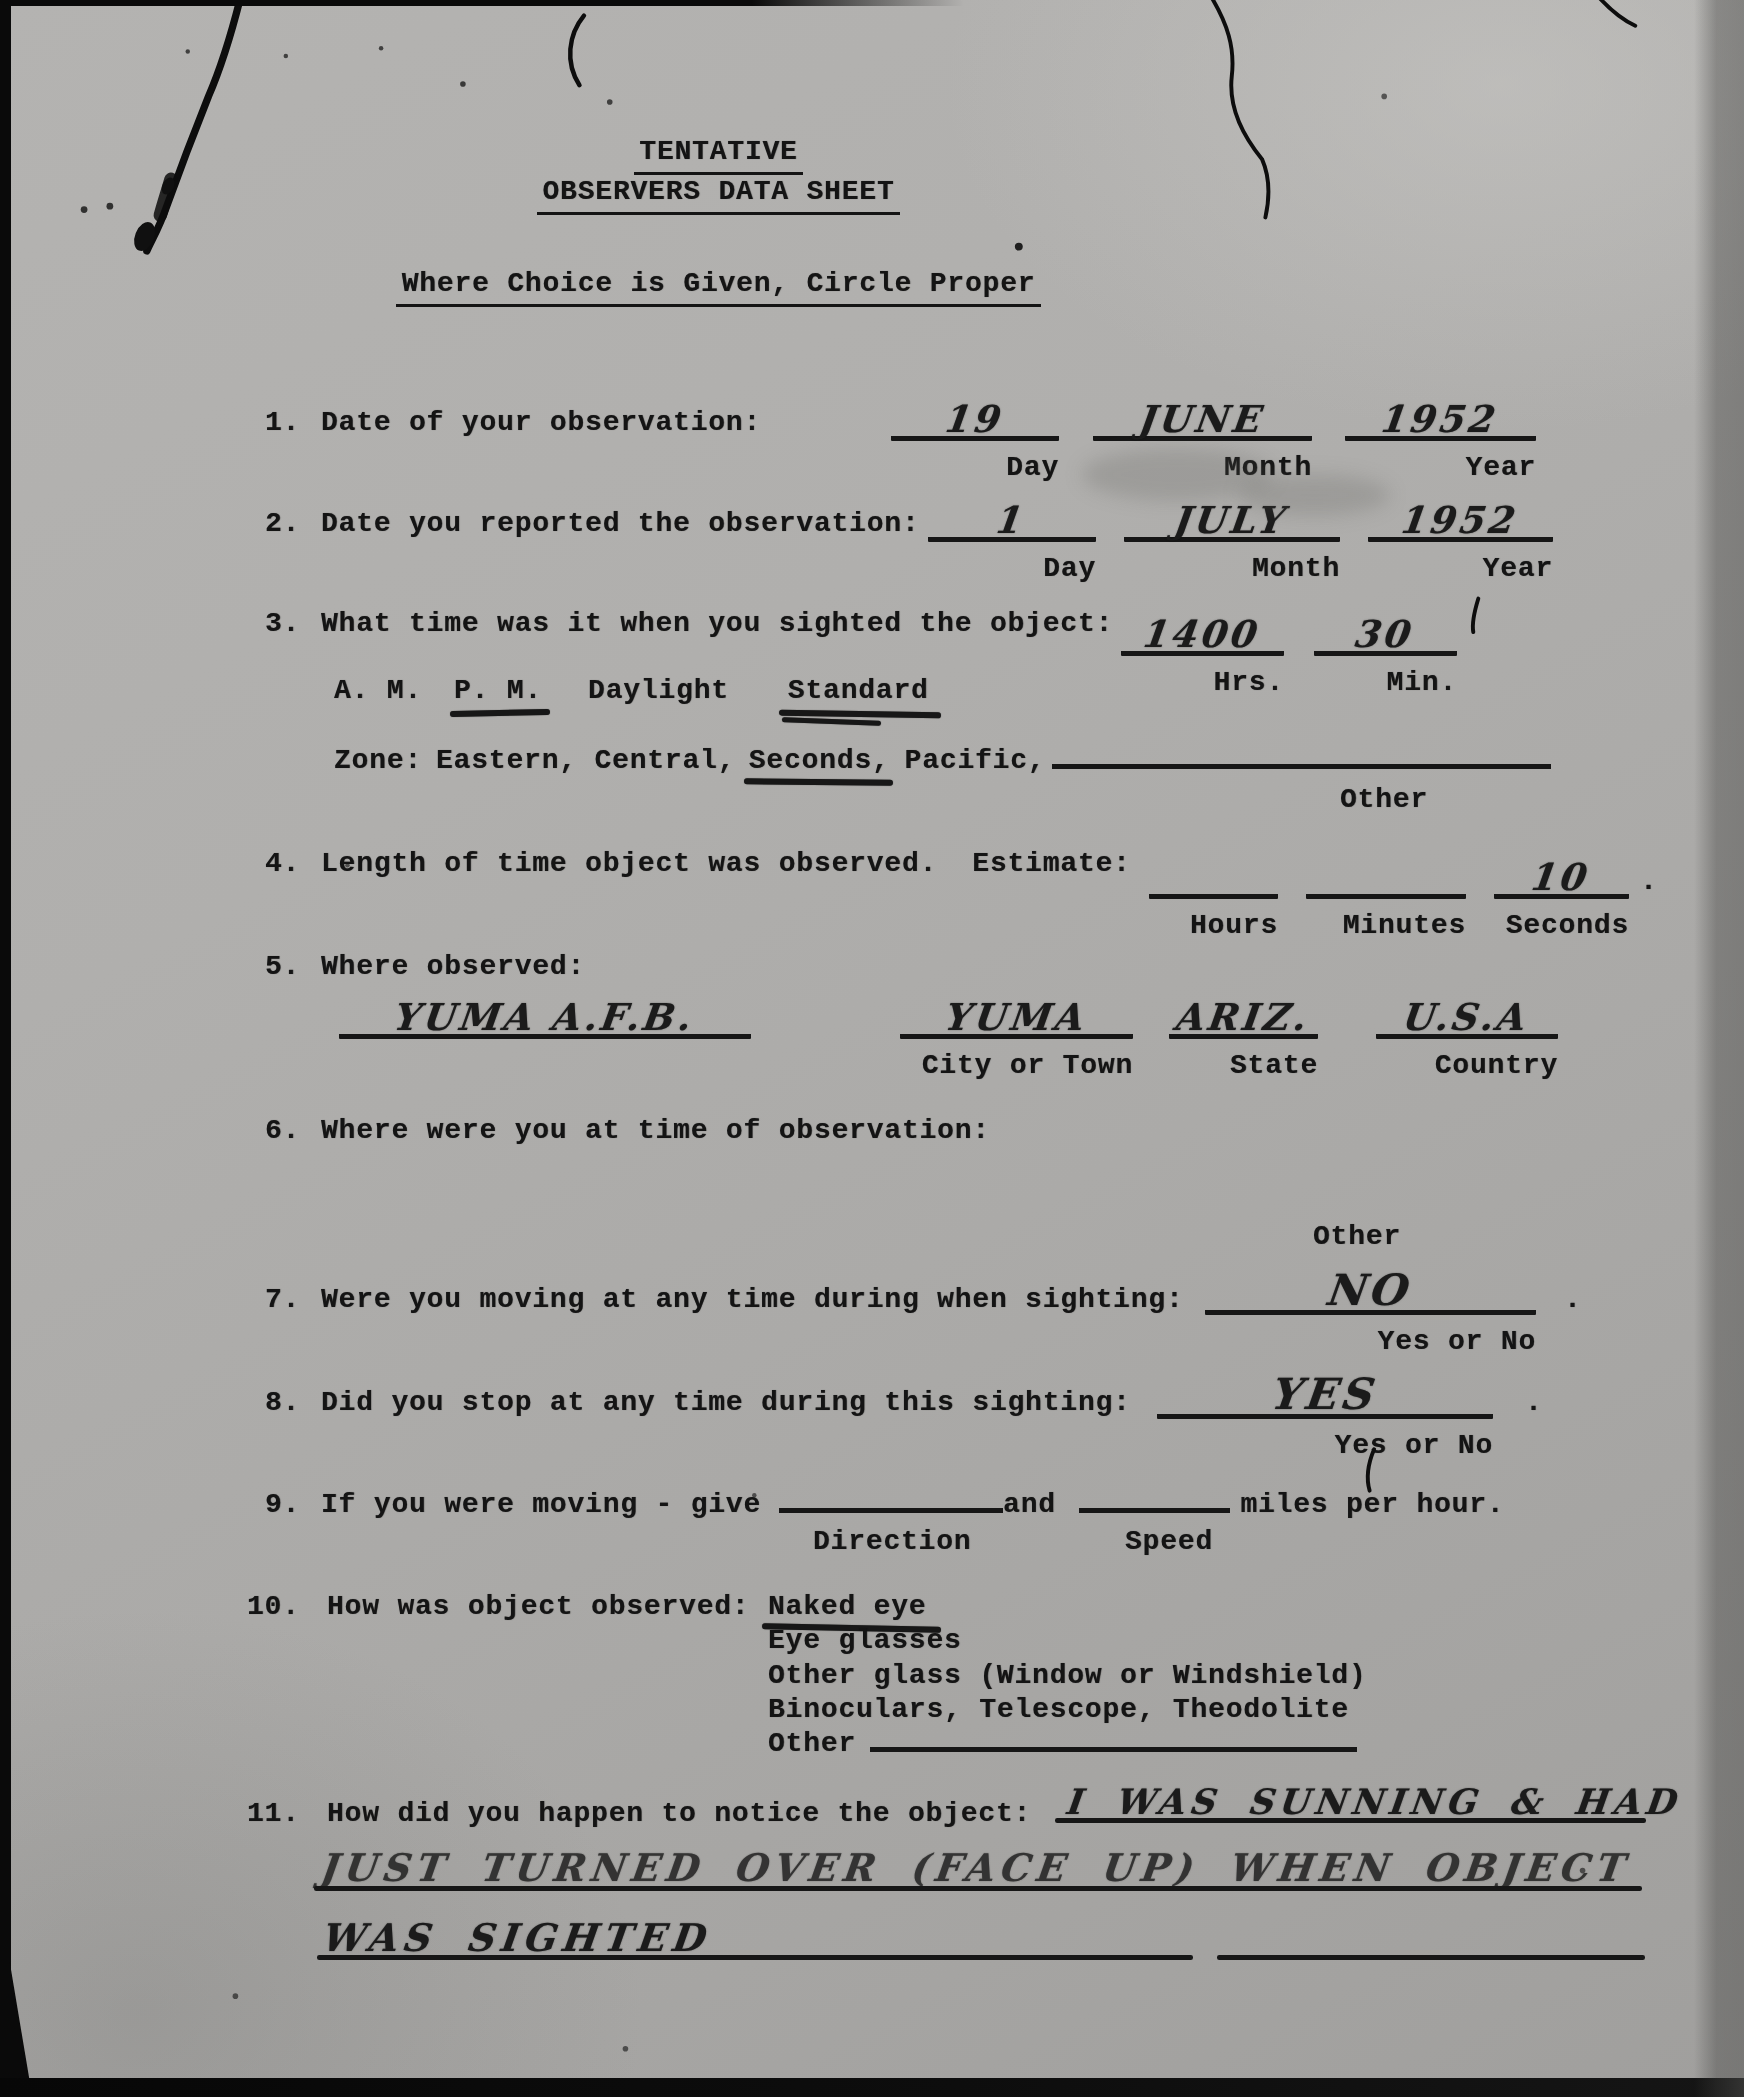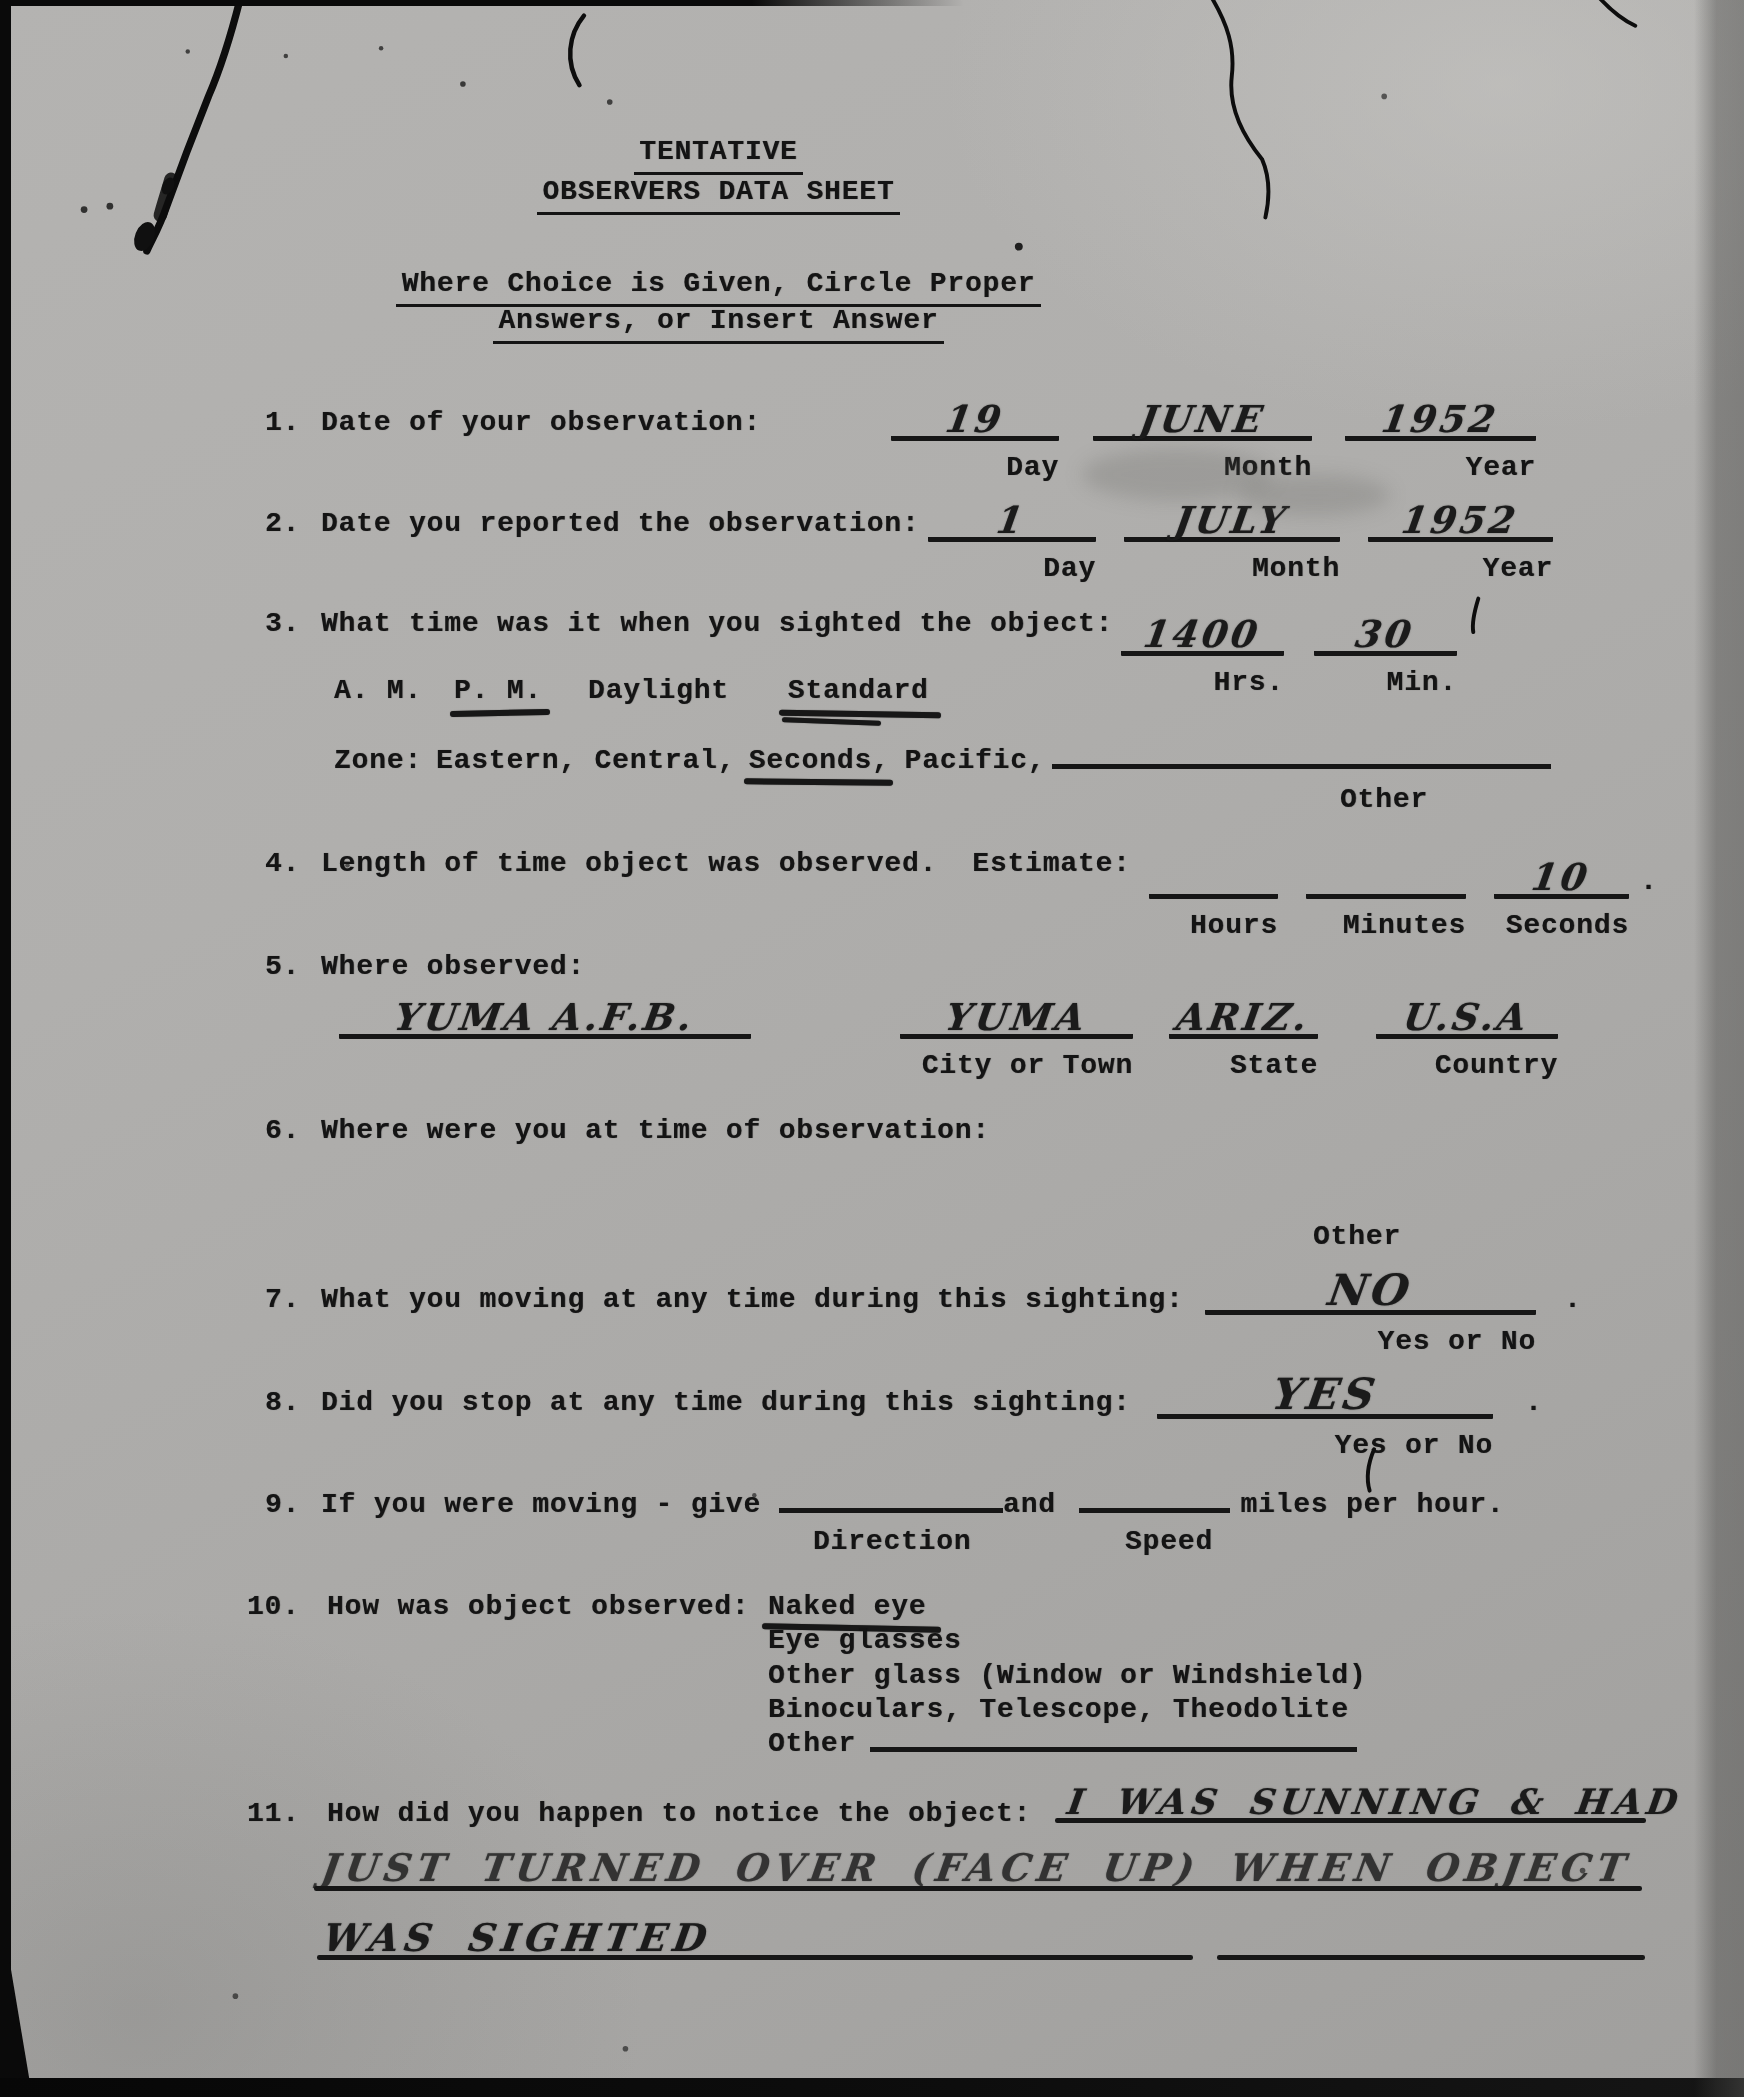--- a/index.html
+++ b/index.html
@@ -49,23 +49,20 @@
 
   <div class="abs crow" style="top:136px">
     <span class="t tu">TENTATIVE</span>
   </div>
   <div class="abs crow" style="top:176px">
     <span class="t tu">OBSERVERS DATA SHEET</span>
   </div>
   <div class="abs crow" style="top:268px">
     <span class="t tu">Where Choice is Given, Circle Proper</span>
   </div>
-  <div class="abs crow" style="top:305px">
-    <span class="t tu">Answers, or Insert Answer</span>
-  </div>
 
   <span class="abs t" style="left:265px;top:407px">1.</span>
   <span class="abs t" style="left:321px;top:407px">Date of your observation:</span>
   <div class="field" style="left:891px;top:380px;width:168px">
     <div class="fline">
         <span class="hand h66">19</span>
       </div>
     <div class="flabel t">Day</div>
   </div>
   <div class="field" style="left:1093px;top:380px;width:219px">
@@ -168,21 +165,21 @@
         <span class="hand h66">U.S.A</span>
       </div>
     <div class="flabel t">Country</div>
   </div>
 
   <span class="abs t" style="left:265px;top:1115px">6.</span>
   <span class="abs t" style="left:321px;top:1115px">Where were you at time of observation:</span>
   <span class="abs t" style="left:1313px;top:1221px">Other</span>
 
   <span class="abs t" style="left:265px;top:1284px">7.</span>
-  <span class="abs t" style="left:321px;top:1284px">What you moving at any time during this sighting:</span>
+  <span class="abs t" style="left:321px;top:1284px">Were you moving at any time during when sighting:</span>
   <div class="field" style="left:1205px;top:1254px;width:331px">
     <div class="fline">
         <span class="hand h76">NO</span>
       </div>
     <div class="flabel t">Yes or No</div>
   </div>
   <span class="abs t" style="left:1564px;top:1284px">.</span>
 
   <span class="abs t" style="left:265px;top:1387px">8.</span>
   <span class="abs t" style="left:321px;top:1387px">Did you stop at any time during this sighting:</span>

